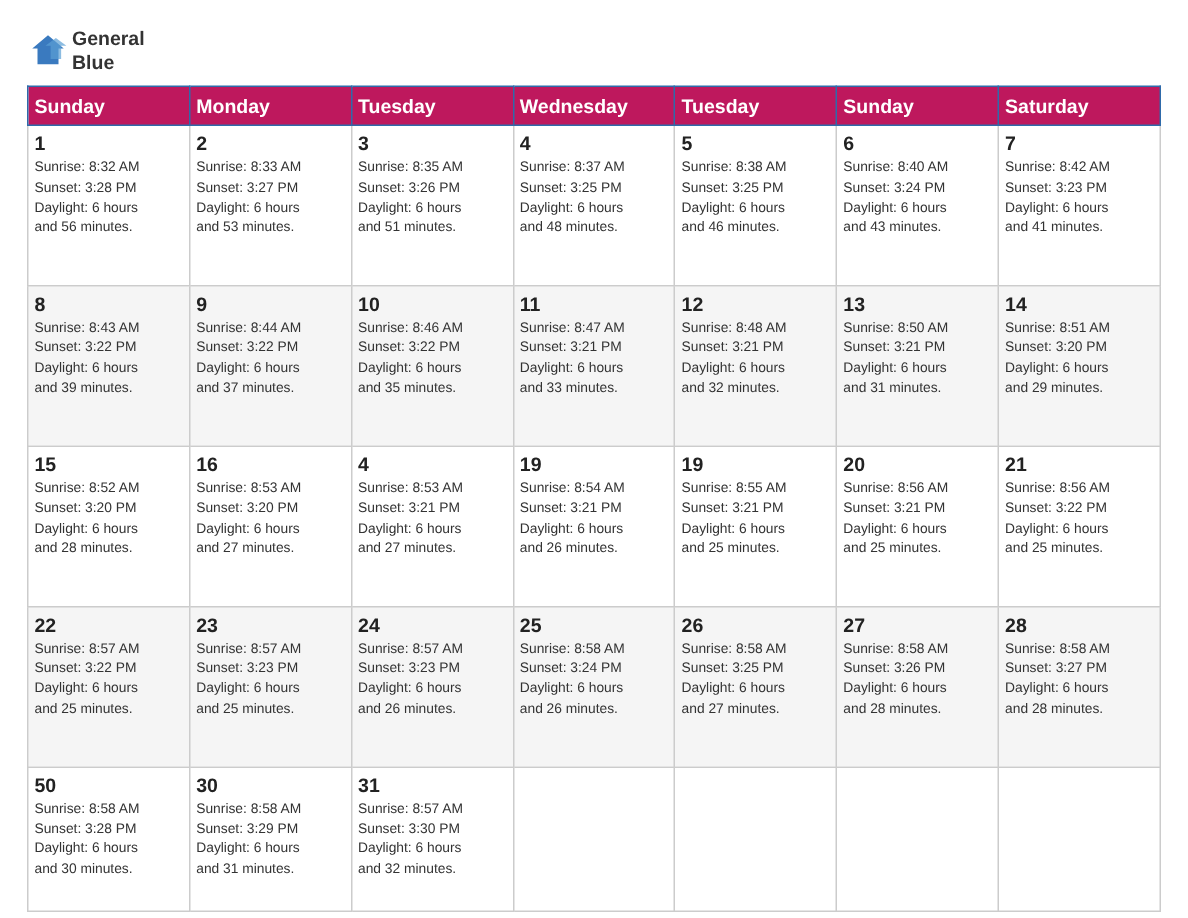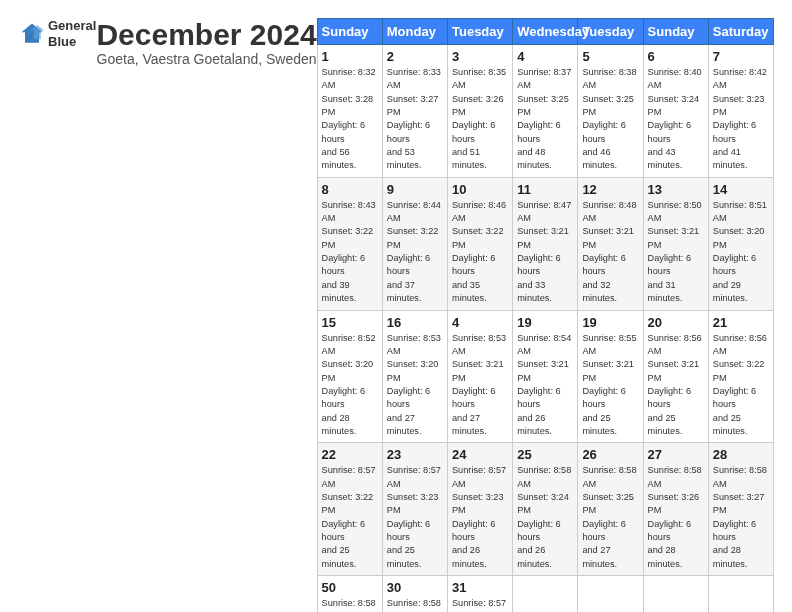--- a/index.html
+++ b/index.html
@@ -8,21 +8,21 @@
       height: 612px;
       font-family: Arial, sans-serif;
       background: #fff;
       overflow: hidden;
     }
     .page {
       width: 792px;
       height: 612px;
       padding: 18px 18px 4px 18px;
       display: flex;
-      flex-direction: row;
+      flex-direction: column;
     }
     .header {
       display: flex;
       justify-content: space-between;
       align-items: flex-start;
       margin-bottom: 8px;
     }
     .logo {
       display: flex;
       align-items: center;
@@ -52,21 +52,21 @@
       color: #555;
     }
     .calendar {
       flex: 1;
       border: 1px solid #ccc;
       border-collapse: collapse;
       width: 100%;
       table-layout: fixed;
     }
     .calendar th {
-      background: #3b82f6;
+      background: #be185d;
       color: #fff;
       font-size: 13px;
       font-weight: bold;
       padding: 5px 4px;
       text-align: left;
       border: 1px solid #2e6aaa;
     }
     .calendar td {
       vertical-align: top;
       border: 1px solid #ccc;
@@ -106,24 +106,20 @@
     <div class="logo">
       <svg class="logo-icon" viewBox="0 0 32 32">
         <polygon points="16,4 28,14 24,14 24,26 8,26 8,14 4,14" fill="#3a7abf"></polygon>
         <polygon points="22,6 30,12 26,12 26,22 18,22 18,12 14,12" fill="#5b9fd4" opacity="0.7"></polygon>
       </svg>
       <div class="logo-text">
         <div>General</div>
         <div>Blue</div>
       </div>
     </div>
-    <div class="title-block">
-      <div class="main-title">December 2024</div>
-      <div class="subtitle">Goeta, Vaestra Goetaland, Sweden</div>
-    </div>
   </div>
 
   <table class="calendar">
     <thead>
       <tr id="header-row">
           <th>Sunday</th>
           <th>Monday</th>
           <th>Tuesday</th>
           <th>Wednesday</th>
           <th>Tuesday</th>

